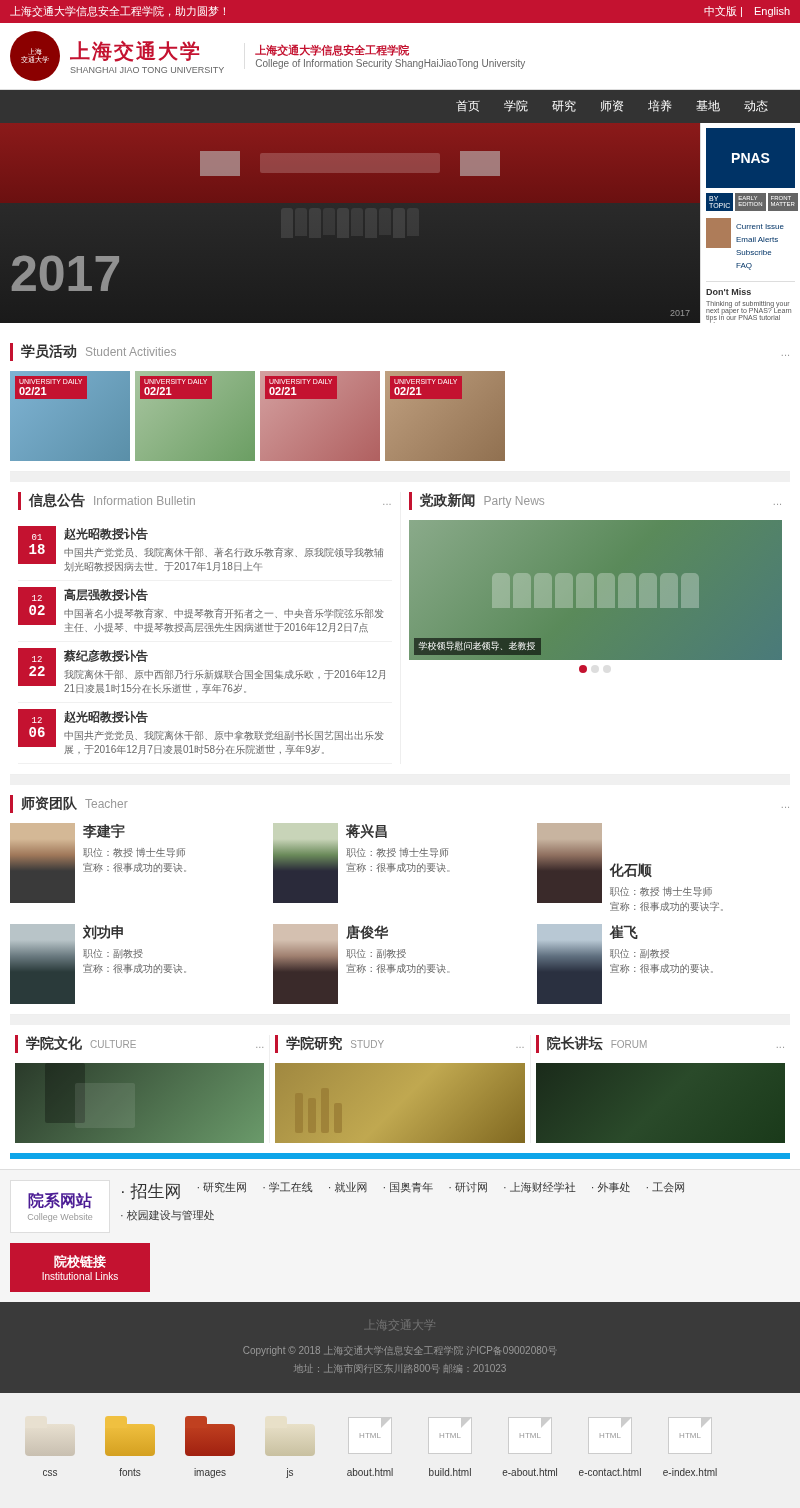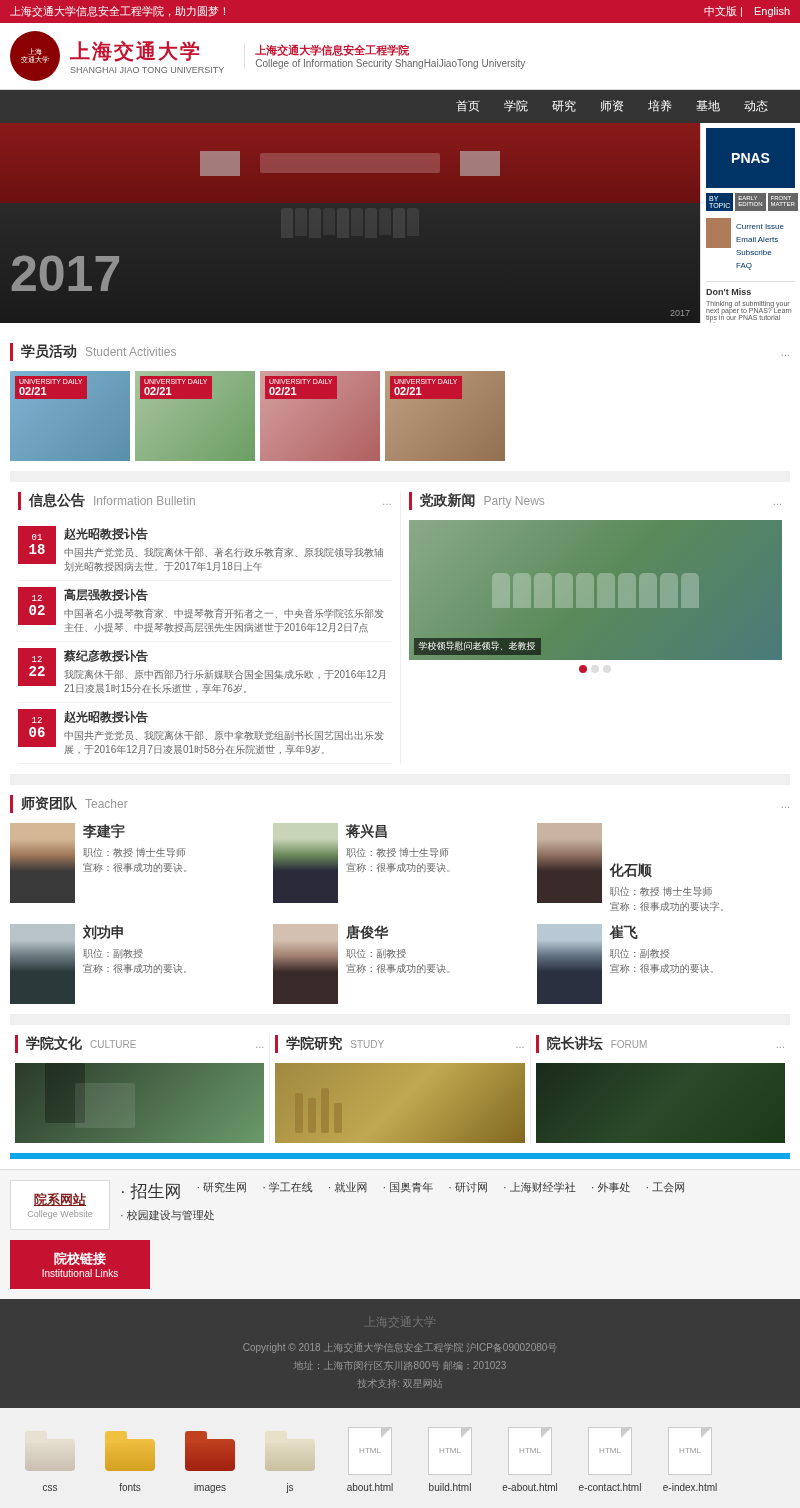--- a/index.html
+++ b/index.html
@@ -115,21 +115,21 @@
     
     .footer { background: #3a3a3a; color: #999; padding: 15px 20px; text-align: center; font-size: 10px; }
     .footer-logo { opacity: 0.5; margin-bottom: 8px; }
     .footer p { line-height: 1.8; }
     
     
     .file-browser { background: #f0f0f0; padding: 15px; }
     .file-grid { display: flex; flex-wrap: wrap; gap: 10px; }
     .file-item { width: 70px; display: flex; flex-direction: column; align-items: center; cursor: pointer; }
     .file-icon { width: 50px; height: 55px; display: flex; align-items: center; justify-content: center; margin-bottom: 3px; }
-    .file-doc { width: 44px; height: 48px; background: white; border: 1px solid #ccc; position: relative; display: flex; align-items: center; justify-content: center; }
+    .file-doc { width: 44px; height: 37px; background: white; border: 1px solid #ccc; position: relative; display: flex; align-items: center; justify-content: center; }
     .file-doc::after { content: ""; position: absolute; top: 0; right: 0; border-left: 10px solid #ccc; border-bottom: 10px solid white; }
     .file-name { font-size: 10px; color: #333; text-align: center; word-break: break-all; line-height: 1.3; }
     
     
     .conference-bg { width: 100%; height: 100%; background: linear-gradient(to bottom, #8b1a1a 0%, #6b1010 25%, #3a3a3a 50%, #1a1a1a 100%); display: flex; flex-direction: column; align-items: center; justify-content: center; position: relative; }
     
     .section-divider { height: 10px; background: #f0f0f0; }
     
     
     .info-two-col { display: flex; gap: 0; padding: 10px 0; border-bottom: 1px solid #eee; }
@@ -475,21 +475,21 @@
       <div class="bottom-img forum-img" style="background:linear-gradient(135deg,#1a2a1a,#2a4a2a,#1a3a1a);"></div>
     </div>
   </div>
 
 </div>
 
 <div class="nav-section">
 
   <div style="display:flex;gap:10px;align-items:flex-start;">
     <div style="background:white;padding:10px;border:1px solid #ddd;min-width:100px;text-align:center;">
-      <div style="font-size:13px;font-weight:bold;color:#7f1d1d;text-decoration:underline;">院系网站</div>
+      <div style="font-size:16px;font-weight:bold;color:#4c1d95;">院系网站</div>
       <div style="font-size:9px;color:#999;">College Website</div>
     </div>
     <div style="flex:1;">
       <div style="display:flex;flex-wrap:wrap;gap:5px 15px;">
         <a href="#" style="color:#333;text-decoration:none;font-size:17px;">· 招生网</a>
         <a href="#" style="color:#333;text-decoration:none;font-size:11px;">· 研究生网</a>
         <a href="#" style="color:#333;text-decoration:none;font-size:11px;">· 学工在线</a>
         <a href="#" style="color:#333;text-decoration:none;font-size:11px;">· 就业网</a>
         <a href="#" style="color:#333;text-decoration:none;font-size:11px;">· 国奥青年</a>
         <a href="#" style="color:#333;text-decoration:none;font-size:11px;">· 研讨网</a>
@@ -506,21 +506,20 @@
     <div style="font-size:10px;">Institutional Links</div>
   </button>
 </div>
 
 <div class="footer">
   <div class="footer-logo">
     <span style="color:#aaa;font-size:12px;">上海交通大学</span>
   </div>
   <p>Copyright © 2018 上海交通大学信息安全工程学院 沪ICP备09002080号</p>
   <p>地址：上海市闵行区东川路800号 邮编：201023</p>
-  <p>技术支持: 双星网站</p>
 </div>
 
 <div class="file-browser">
   <div class="file-grid">
 
     <div class="file-item">
       <div class="file-icon">
         <div style="position:relative;width:50px;height:40px;">
           <div style="position:absolute;top:8px;left:0;width:50px;height:32px;background:linear-gradient(to bottom,#e8e0d0,#c8bfb0);border-radius:0 4px 4px 4px;"></div>
           <div style="position:absolute;top:0;left:0;width:22px;height:12px;background:#e8e0d0;border-radius:3px 3px 0 0;"></div>

